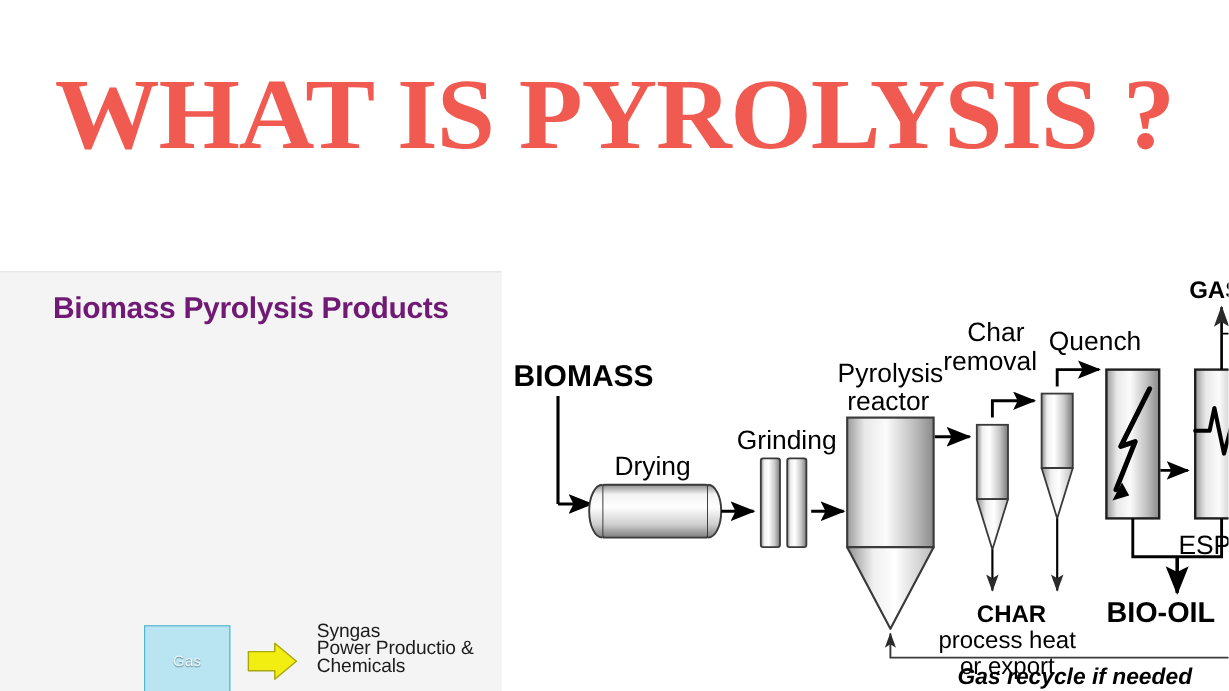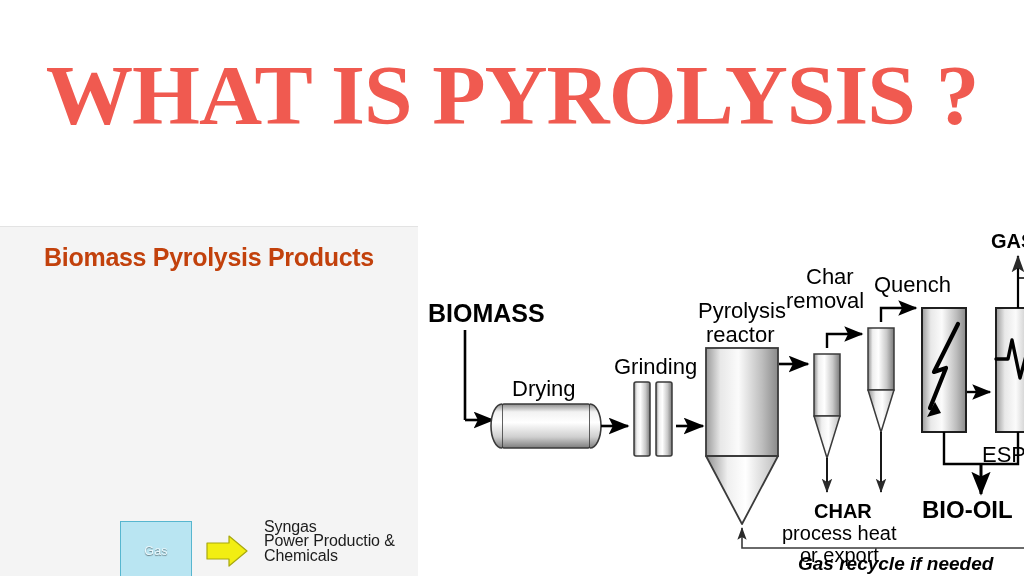--- a/index.html
+++ b/index.html
@@ -47,21 +47,21 @@
     overflow: hidden;
   }
   #left-panel-title {
     position: absolute;
     left: 0;
     top: 16px;
     width: 418px;
     text-align: center;
     font-size: 25px;
     font-weight: bold;
-    color: #c2410c;
+    color: #701a75;
     letter-spacing: -0.3px;
   }
 
   
   .prod-block {
     position: absolute;
     left: 120px;
     width: 72px;
     box-sizing: border-box;
     display: flex;

